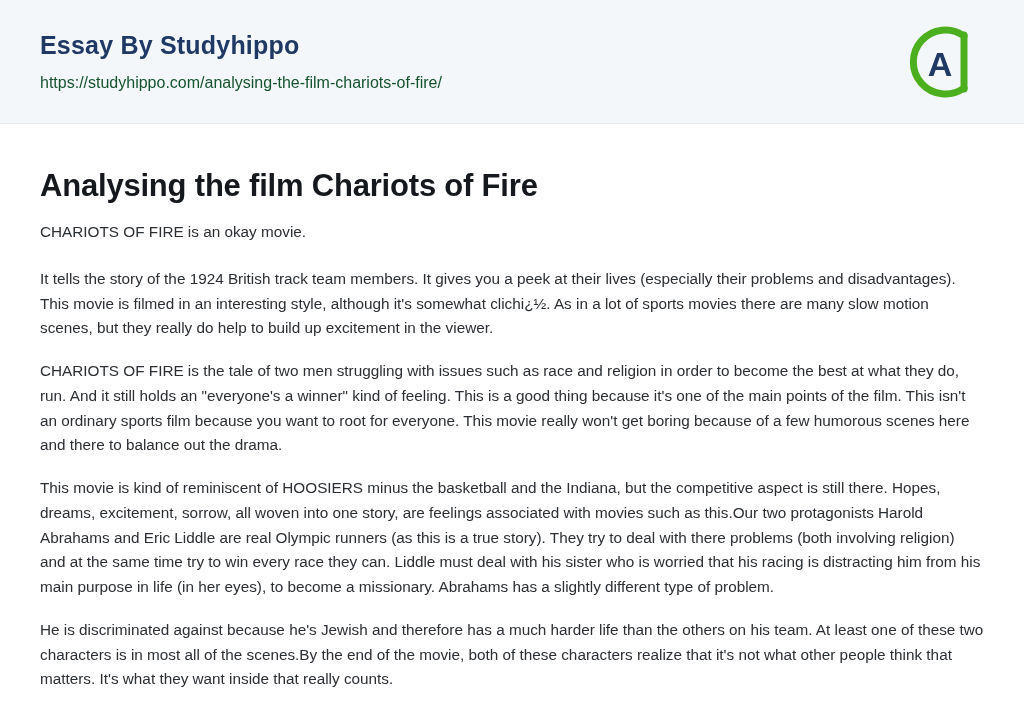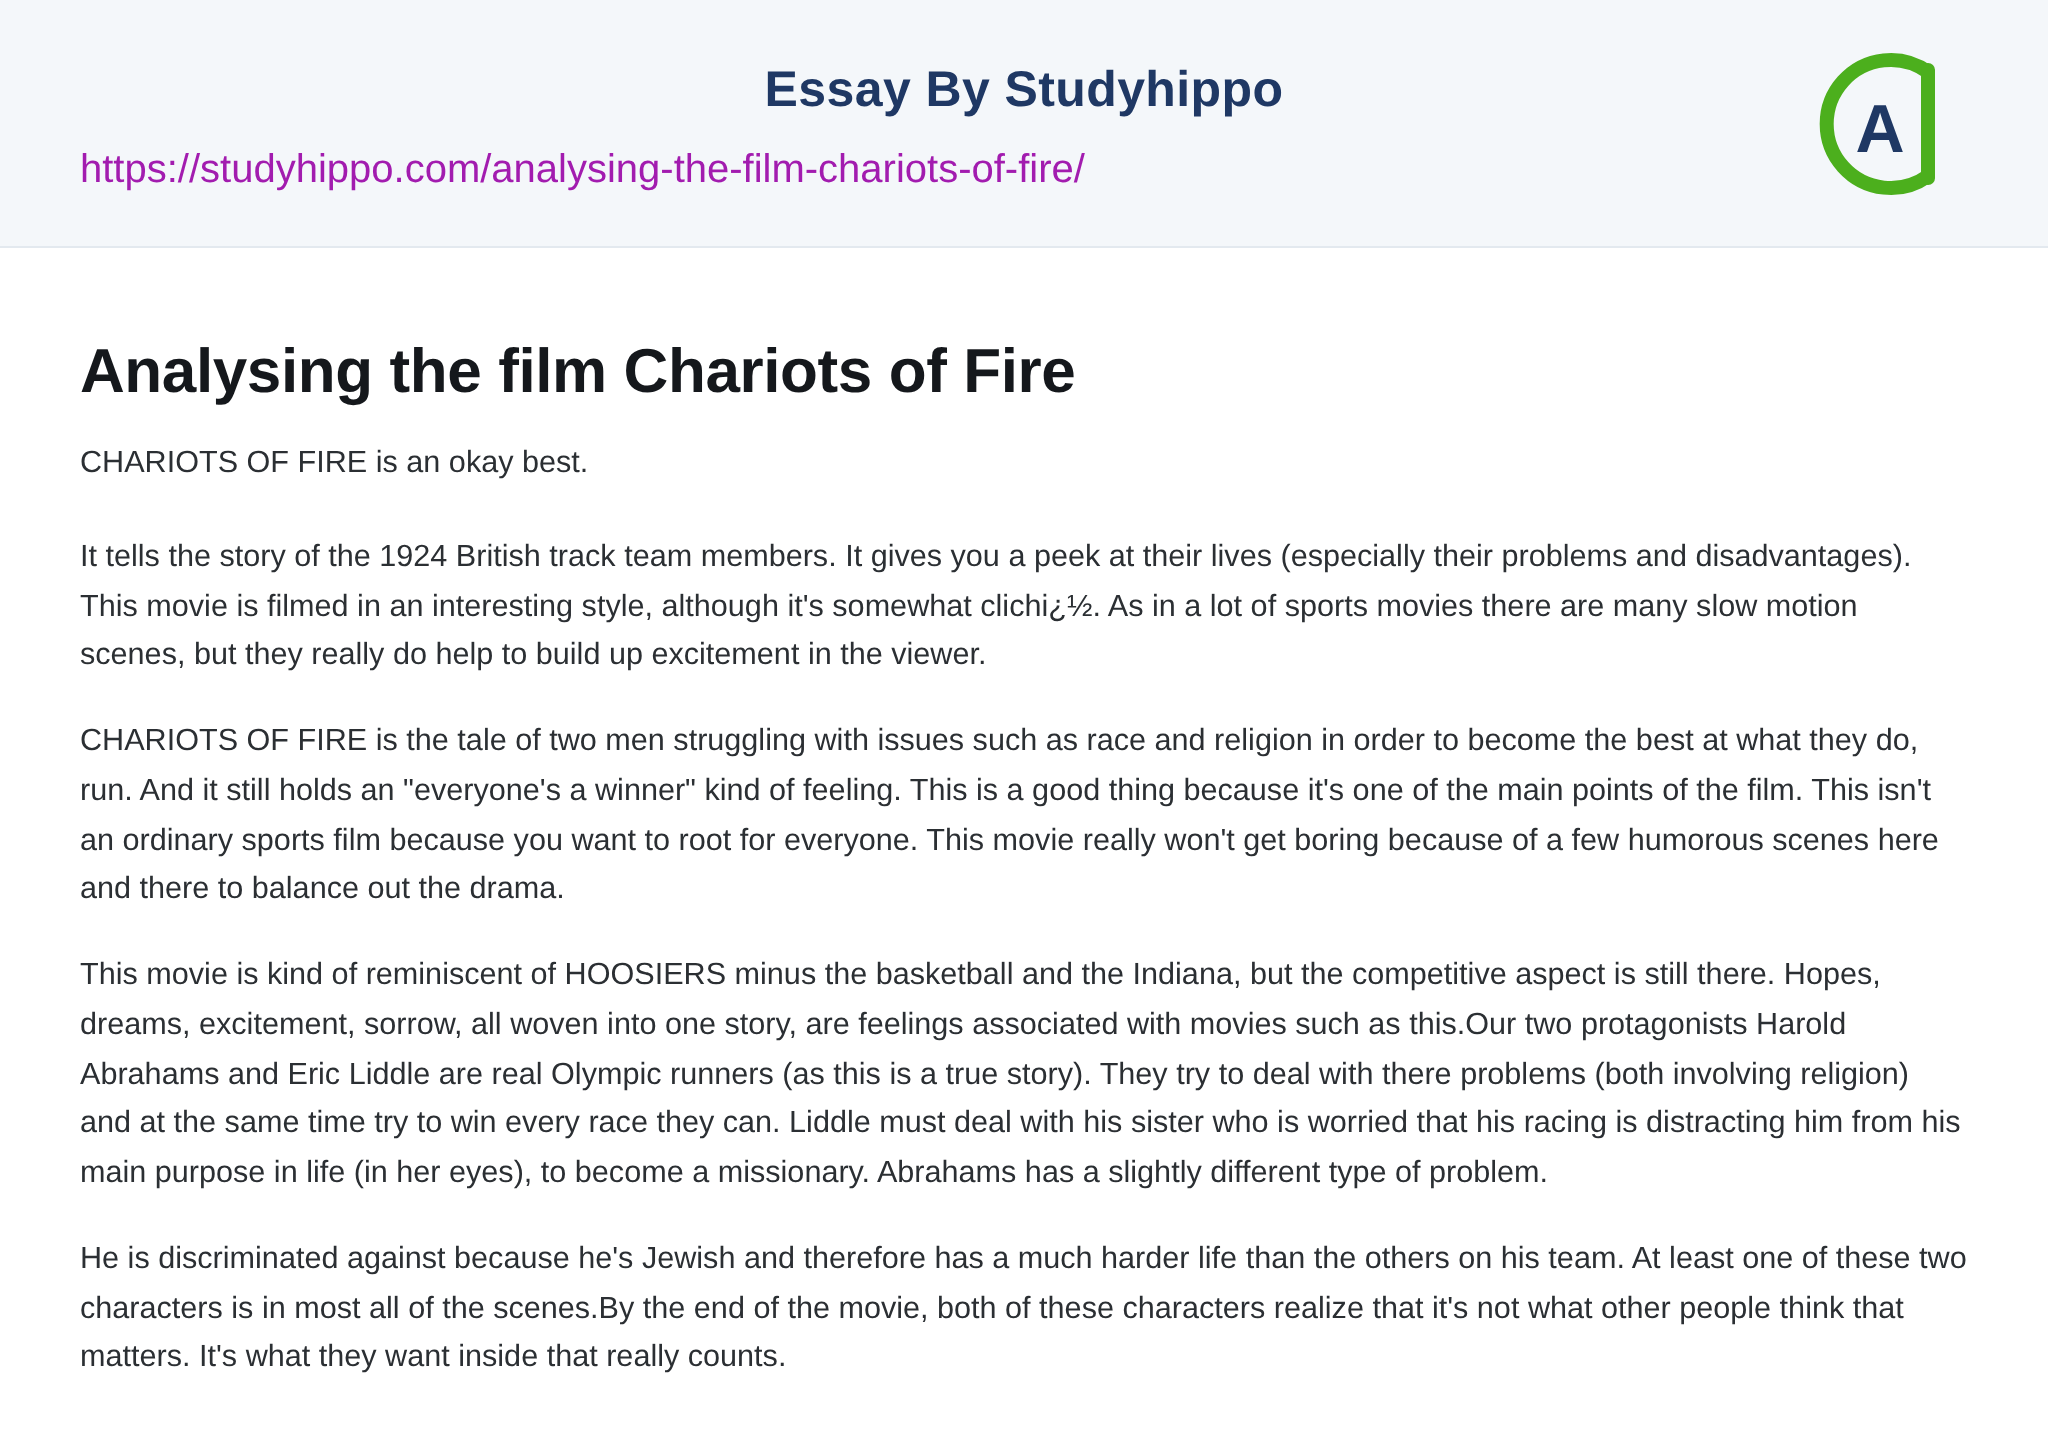--- a/index.html
+++ b/index.html
@@ -29,27 +29,26 @@
     padding: 30px 40px 0 40px;
   }
 
   .brand-title {
     font-size: 25px;
     font-weight: bold;
     color: #1f3864;
     letter-spacing: 0.2px;
     margin: 0;
     line-height: 1.2;
-    text-align: center;
   }
 
   .brand-url {
     margin-top: 14px;
-    font-size: 20px;
-    color: #a21caf;
+    font-size: 16px;
+    color: #14532d;
     text-decoration: none;
     display: inline-block;
   }
 
   .logo {
     position: absolute;
     right: 42px;
     top: 22px;
     width: 80px;
     height: 80px;
@@ -91,20 +90,20 @@
         <path d="M62 14 A32 32 0 1 0 62 66" fill="none" stroke="#4caf1d" stroke-width="7" stroke-linecap="round"></path>
         <path d="M62 13 L62 67" fill="none" stroke="#4caf1d" stroke-width="7" stroke-linecap="round"></path>
         <text x="38" y="54" font-family="&quot;Liberation Sans&quot;, sans-serif" font-size="34" font-weight="bold" fill="#1f3864" text-anchor="middle">A</text>
       </svg>
     </div>
   </div>
 
   <div class="article">
     <h1 class="article-title">Analysing the film Chariots of Fire</h1>
 
-    <p class="para">CHARIOTS OF FIRE is an okay best.</p>
+    <p class="para">CHARIOTS OF FIRE is an okay movie.</p>
     <p class="para">It tells the story of the 1924 British track team members. It gives you a peek at their lives (especially their problems and disadvantages). This movie is filmed in an interesting style, although it's somewhat clichi¿½. As in a lot of sports movies there are many slow motion scenes, but they really do help to build up excitement in the viewer.</p>
     <p class="para">CHARIOTS OF FIRE is the tale of two men struggling with issues such as race and religion in order to become the best at what they do, run. And it still holds an "everyone's a winner" kind of feeling. This is a good thing because it's one of the main points of the film. This isn't an ordinary sports film because you want to root for everyone. This movie really won't get boring because of a few humorous scenes here and there to balance out the drama.</p>
     <p class="para">This movie is kind of reminiscent of HOOSIERS minus the basketball and the Indiana, but the competitive aspect is still there. Hopes, dreams, excitement, sorrow, all woven into one story, are feelings associated with movies such as this.Our two protagonists Harold Abrahams and Eric Liddle are real Olympic runners (as this is a true story). They try to deal with there problems (both involving religion) and at the same time try to win every race they can. Liddle must deal with his sister who is worried that his racing is distracting him from his main purpose in life (in her eyes), to become a missionary. Abrahams has a slightly different type of problem.</p>
     <p class="para">He is discriminated against because he's Jewish and therefore has a much harder life than the others on his team. At least one of these two characters is in most all of the scenes.By the end of the movie, both of these characters realize that it's not what other people think that matters. It's what they want inside that really counts.</p>
   </div>
 
 </div>
 
 </body></html>

